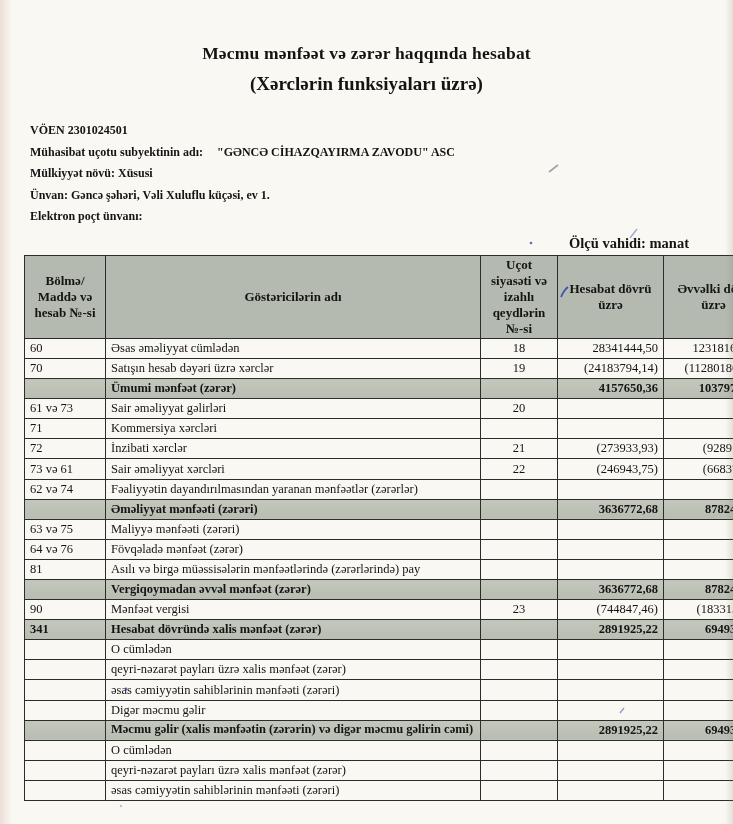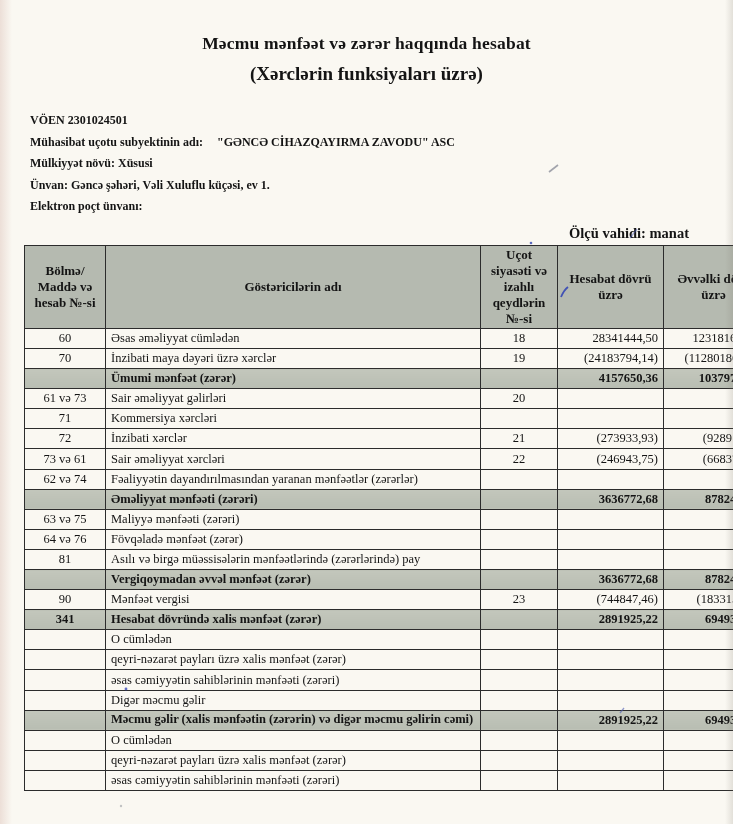--- a/index.html
+++ b/index.html
@@ -18,21 +18,21 @@
   .page::before{ 
     content:"";position:absolute;left:0;top:0;bottom:0;width:12px;
     background:linear-gradient(90deg, rgba(214,182,172,.38), rgba(214,182,172,0));
     pointer-events:none;
   }
   .page::after{ 
     content:"";position:absolute;right:0;top:0;bottom:0;width:8px;
     background:linear-gradient(270deg, rgba(120,115,105,.18), rgba(120,115,105,0));
     pointer-events:none;
   }
-  .title-block{ text-align:center; padding-top:33px; }
+  .title-block{ text-align:center; padding-top:43px; }
   .title-block h1{
     margin:0 0 5px 0;
     font-size:17.5px; font-weight:bold; letter-spacing:.2px;
   }
   .title-sub{ font-size:19px; font-weight:bold; line-height:1.6;font-family:Liberation Serif, serif; }
 
   .info-block{
     margin:21px 0 0 30px;
     font-size:12px; font-weight:bold; line-height:21.5px;
   }
@@ -58,21 +58,21 @@
     overflow:hidden;
   }
   table.report thead th{
     background:#b5bab0;
     height:80px;
     text-align:center;
     font-weight:bold;
     font-size:13px;
     line-height:1.22;
   }
-  .c-code{ width:70px; text-align:center; }
+  .c-code{ width:70px; text-align:left; }
   .c-name{ width:364px; text-align:left; white-space:nowrap; }
   .c-note{ width:66px; text-align:center; }
   .c-cur { width:95px; text-align:right; }
   .c-prev{ width:89px; text-align:right; }
   tbody td{ height:17.1px; background:#faf8f2; }
   tr.shaded td{
     background:linear-gradient(180deg,#c3c7bc,#b8bdb2);
     font-weight:bold;
   }
   tr.row-wrap .c-name{ white-space:normal; line-height:1.25; }
@@ -111,21 +111,21 @@
     <tbody>
       <tr>
         <td class="c-code">60</td>
         <td class="c-name">Əsas əməliyyat cümlədən</td>
         <td class="c-note">18</td>
         <td class="c-cur">28341444,50</td>
         <td class="c-prev">12318165,20</td>
       </tr>
       <tr>
         <td class="c-code">70</td>
-        <td class="c-name">İnzibati maya dəyəri üzrə xərclər</td>
+        <td class="c-name">Satışın hesab dəyəri üzrə xərclər</td>
         <td class="c-note">19</td>
         <td class="c-cur">(24183794,14)</td>
         <td class="c-prev">(11280186,67)</td>
       </tr>
       <tr class="shaded">
         <td class="c-code"></td>
         <td class="c-name">Ümumi mənfəət (zərər)</td>
         <td class="c-note"></td>
         <td class="c-cur">4157650,36</td>
         <td class="c-prev">1037978,53</td>

